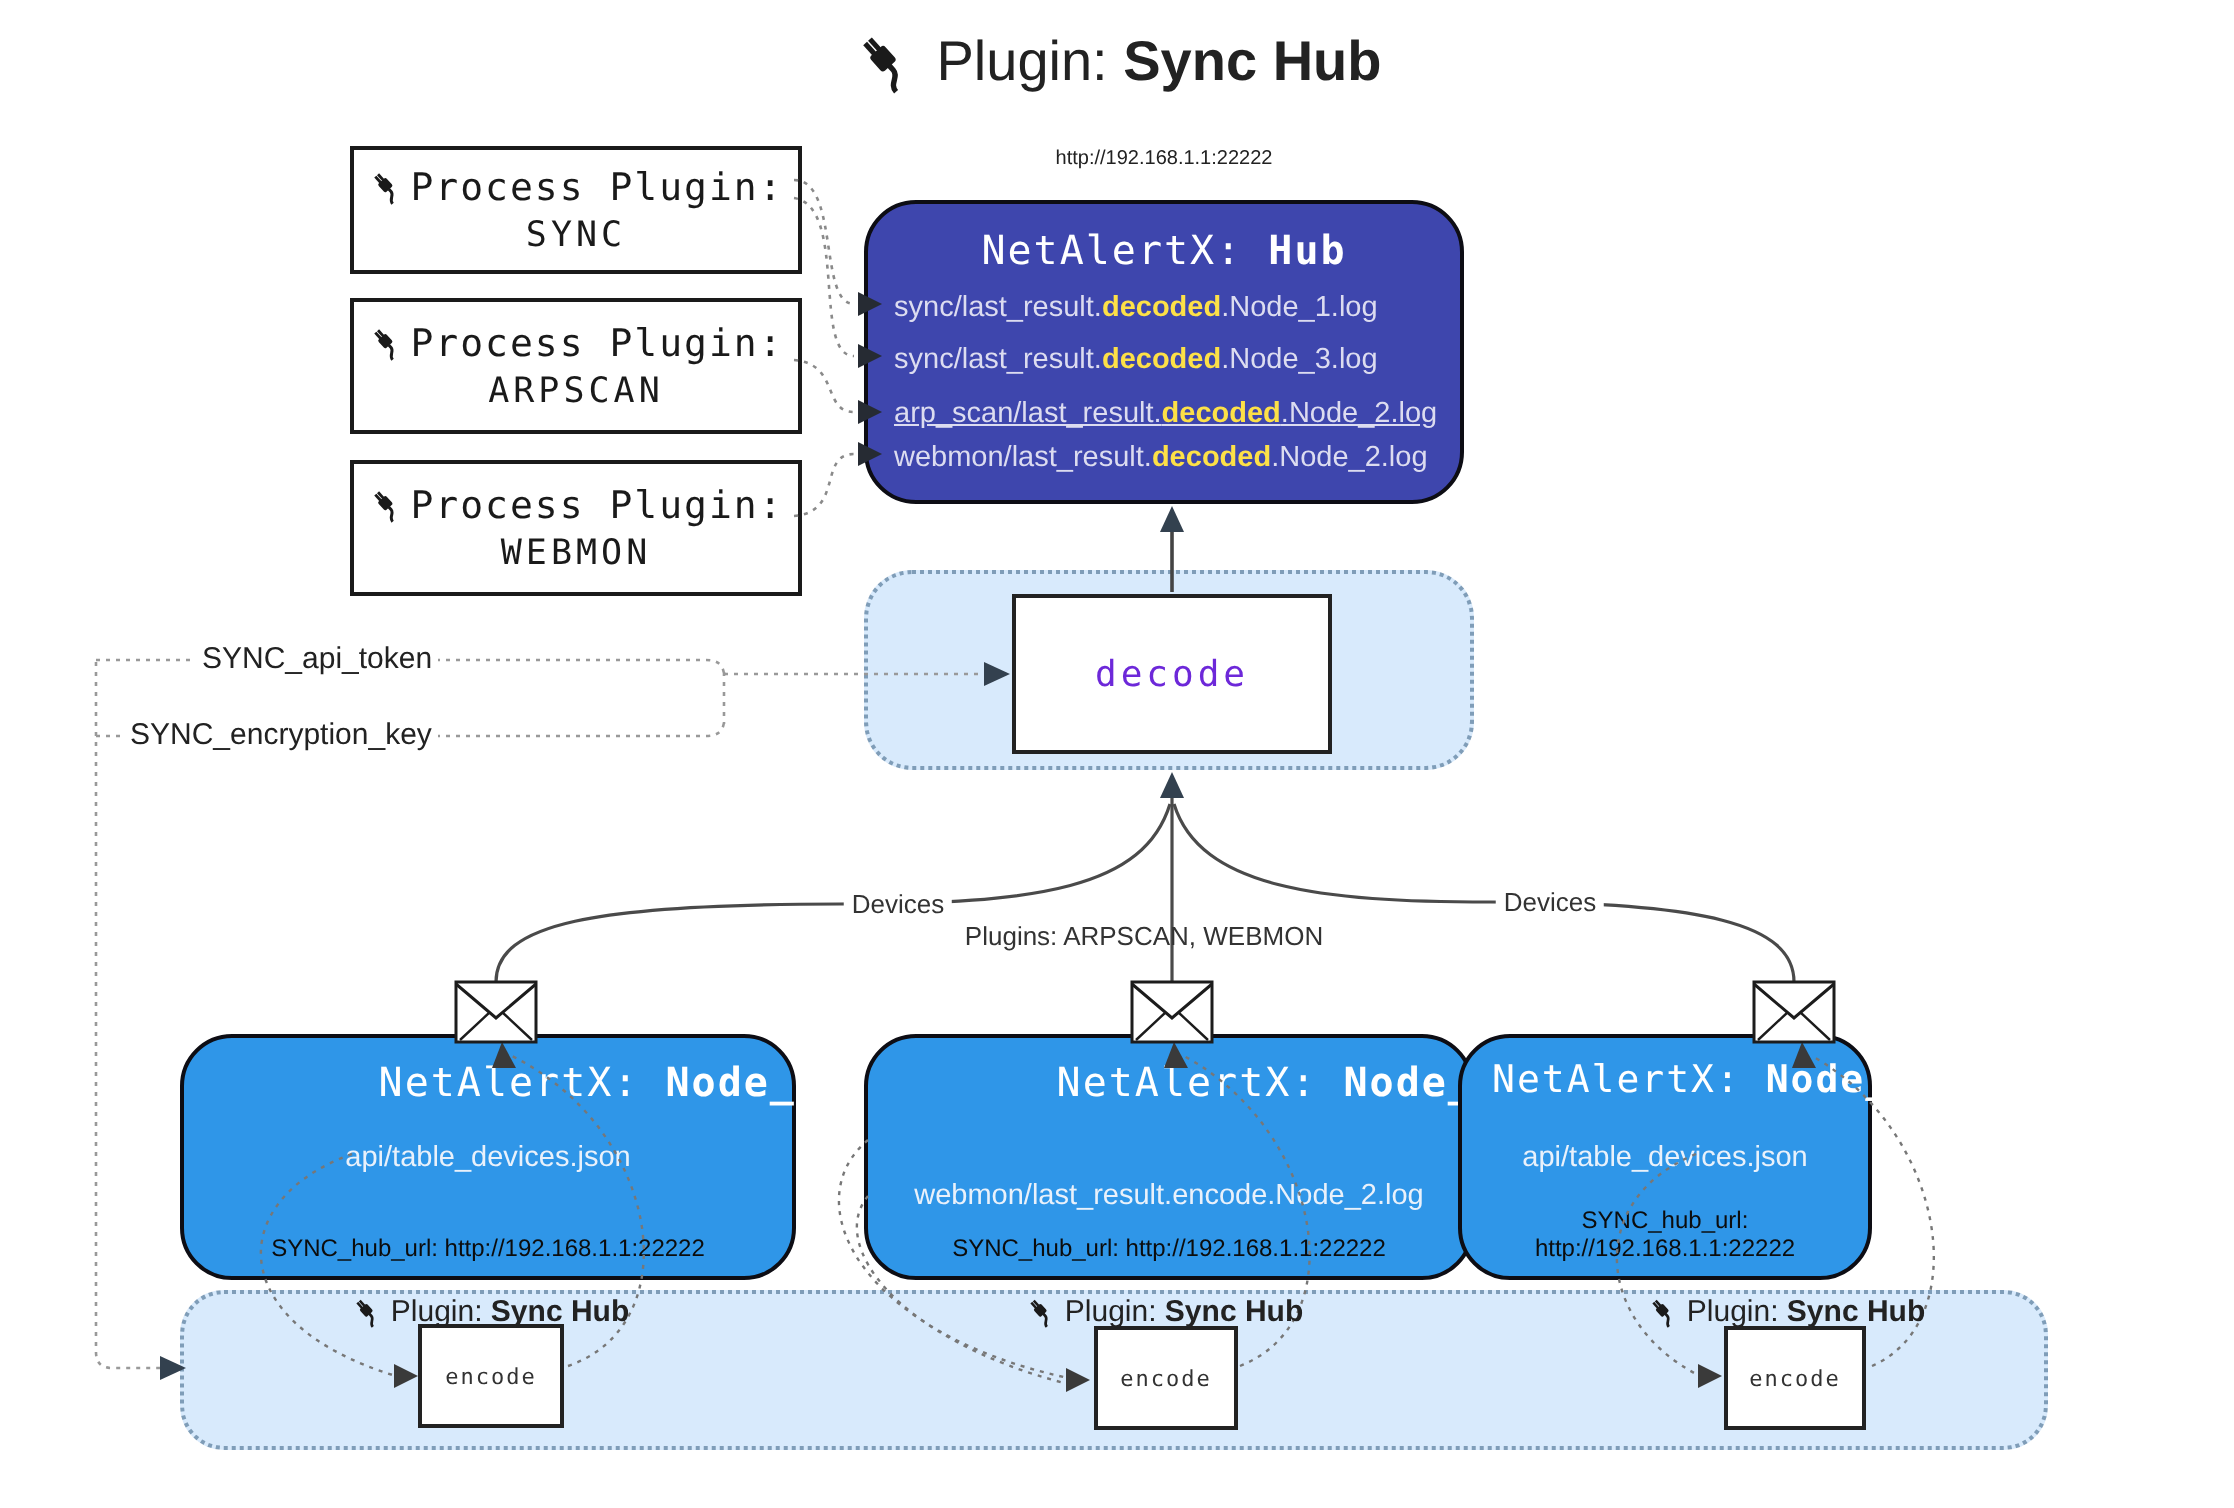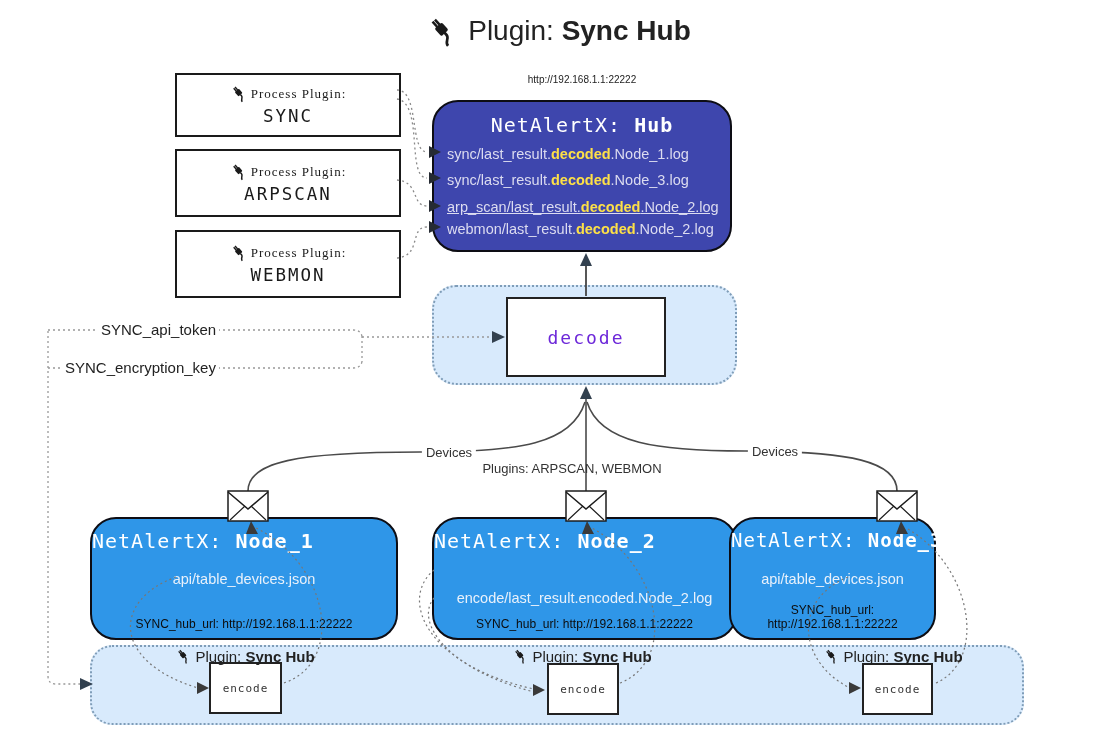--- a/index.html
+++ b/index.html
@@ -9,21 +9,21 @@
   .mono{font-family:"DejaVu Sans Mono","Liberation Mono",monospace;}
 
   
   .title-row{top:14px;left:0;width:100%;display:flex;justify-content:center;align-items:center;gap:8px;z-index:6;}
   .title-row .ttl{font-size:28px;color:#222;}
   .title-row .ttl b{font-weight:700;}
 
   
   .pbox{left:175px;width:222px;background:#fff;border:2px solid #1a1a1a;z-index:2;
         display:flex;flex-direction:column;justify-content:center;align-items:center;}
-  .pbox .l1{display:flex;align-items:center;gap:2px;font-size:13px;letter-spacing:1px;font-family:Liberation Serif, serif;}
+  .pbox .l1{display:flex;align-items:center;gap:2px;font-size:19px;letter-spacing:1px;}
   .pbox .l2{font-size:17.5px;letter-spacing:2px;margin-top:3px;}
 
   
   .hub-url{left:432px;top:74px;width:300px;text-align:center;font-size:10px;color:#222;z-index:2;}
   .hub{left:432px;top:100px;width:300px;height:152px;background:#3e46ad;border:2px solid #0d0d14;
        border-radius:26px;z-index:2;box-sizing:border-box;}
   .hub-title{position:absolute;top:11px;left:0;width:100%;text-align:center;color:#fff;font-size:20px;letter-spacing:1px;}
   .hub-title b{font-weight:700;}
   .hublog{position:absolute;left:13px;font-size:14.5px;color:#dcdcf0;white-space:nowrap;}
   .hublog b{color:#fde047;font-weight:700;}
@@ -37,21 +37,21 @@
 
   
   .setting{z-index:6;font-size:15px;color:#222;background:#fff;padding:0 3px;white-space:nowrap;}
 
   
   .edge-label{z-index:6;font-size:13px;color:#333;transform:translate(-50%,-50%);white-space:nowrap;}
   .edge-label.masked{background:#fff;padding:0 4px;}
 
   
   .node{background:#2f96e8;border:2px solid #0d0d14;border-radius:26px;z-index:2;box-sizing:border-box;top:517px;height:123px;}
-  .node-title{position:absolute;top:10px;left:0;width:100%;text-align:left;color:#fff;font-size:20px;letter-spacing:1px;white-space:nowrap;}
+  .node-title{position:absolute;top:10px;left:0;width:100%;text-align:right;color:#fff;font-size:20px;letter-spacing:1px;white-space:nowrap;padding-left:15px;}
   .node-title b{font-weight:700;}
   .node-file{position:absolute;left:0;width:100%;text-align:center;font-size:14.5px;color:#e9f1fb;white-space:nowrap;}
   .node-huburl{position:absolute;bottom:7px;left:0;width:100%;text-align:center;font-size:12px;color:#0c0c0c;}
 
   
   .bottom-panel{left:90px;top:645px;width:934px;height:80px;border-radius:22px;}
   .enc-label{z-index:6;display:flex;align-items:center;gap:3px;font-size:15px;color:#222;transform:translate(-50%,-50%);white-space:nowrap;}
   .enc-label b{font-weight:700;}
   .encode-box{font-size:11px;letter-spacing:1px;color:#333;}
 
@@ -145,21 +145,21 @@
   <div class="abs edge-label" style="left:572px;top:468px;">Plugins: ARPSCAN, WEBMON</div>
   <div class="abs edge-label masked" style="left:775px;top:451px;">Devices</div>
 
   <div class="abs node" style="left:90px;width:308px;">
     <div class="node-title mono"><span>NetAlertX:</span>&nbsp;<b>Node_1</b></div>
     <div class="node-file" style="top:52px;">api/table_devices.json</div>
     <div class="node-huburl">SYNC_hub_url: http://192.168.1.1:22222</div>
   </div>
   <div class="abs node" style="left:432px;width:305px;">
     <div class="node-title mono"><span>NetAlertX:</span>&nbsp;<b>Node_2</b></div>
-    <div class="node-file" style="top:71px;">encode/last_result.encoded.Node_2.log</div>
+    <div class="node-file" style="top:71px;">webmon/last_result.encode.Node_2.log</div>
     <div class="node-huburl">SYNC_hub_url: http://192.168.1.1:22222</div>
   </div>
   <div class="abs node" style="left:729px;width:207px;">
     <div class="node-title mono" style="font-size:19px;"><span>NetAlertX:</span>&nbsp;<b>Node_3</b></div>
     <div class="node-file" style="top:52px;">api/table_devices.json</div>
     <div class="node-huburl">SYNC_hub_url: http://192.168.1.1:22222</div>
   </div>
 
   <div class="abs panel bottom-panel"></div>
 

